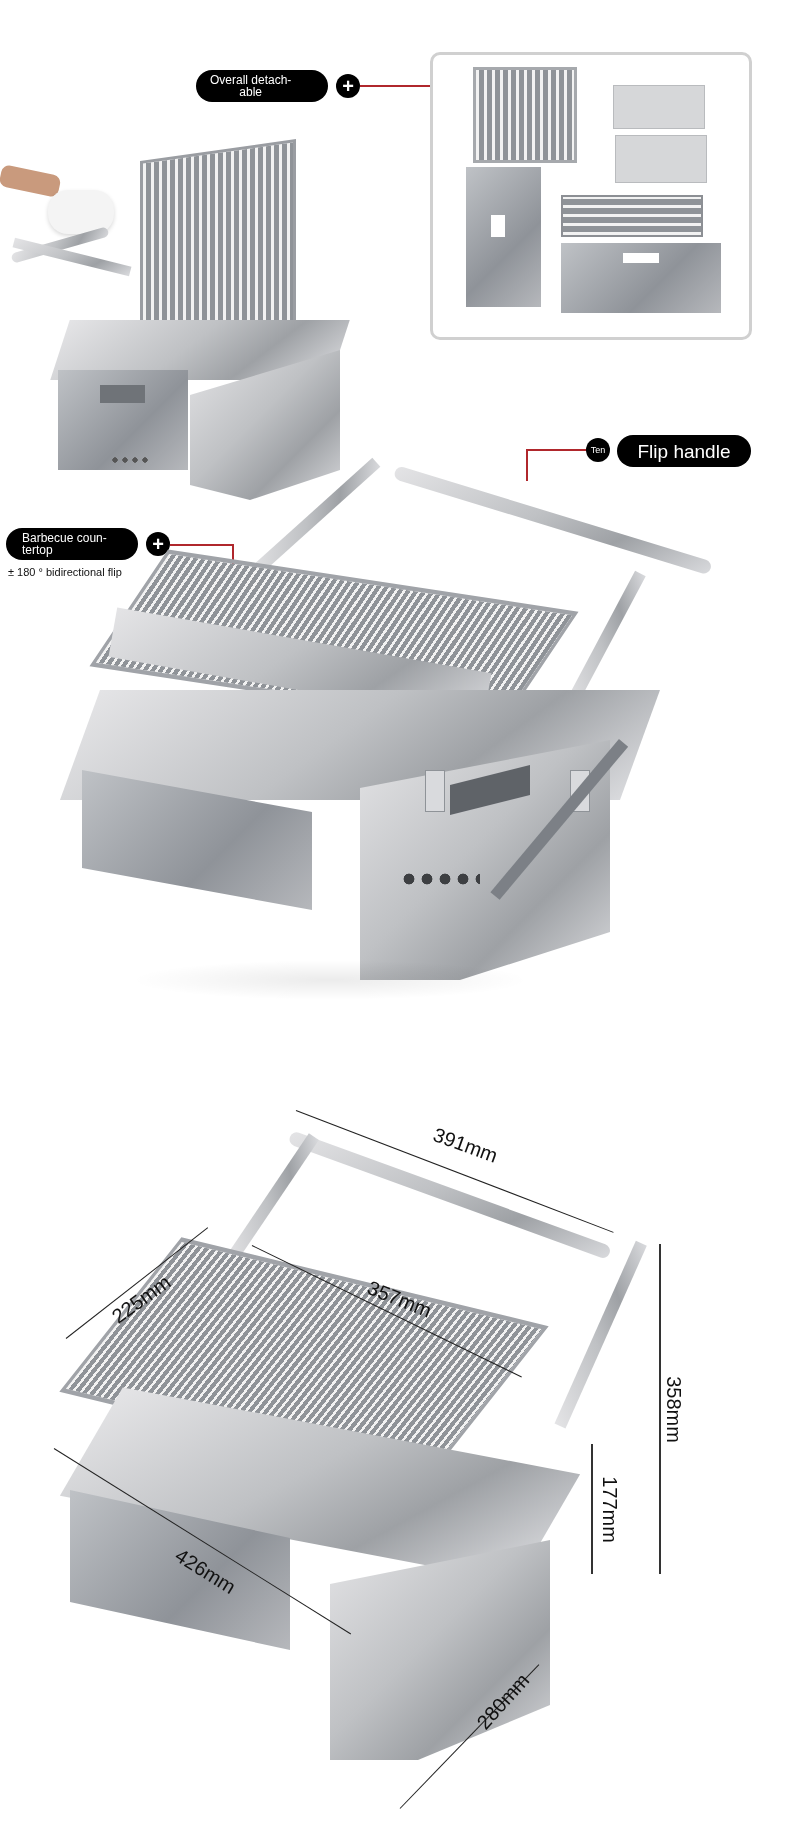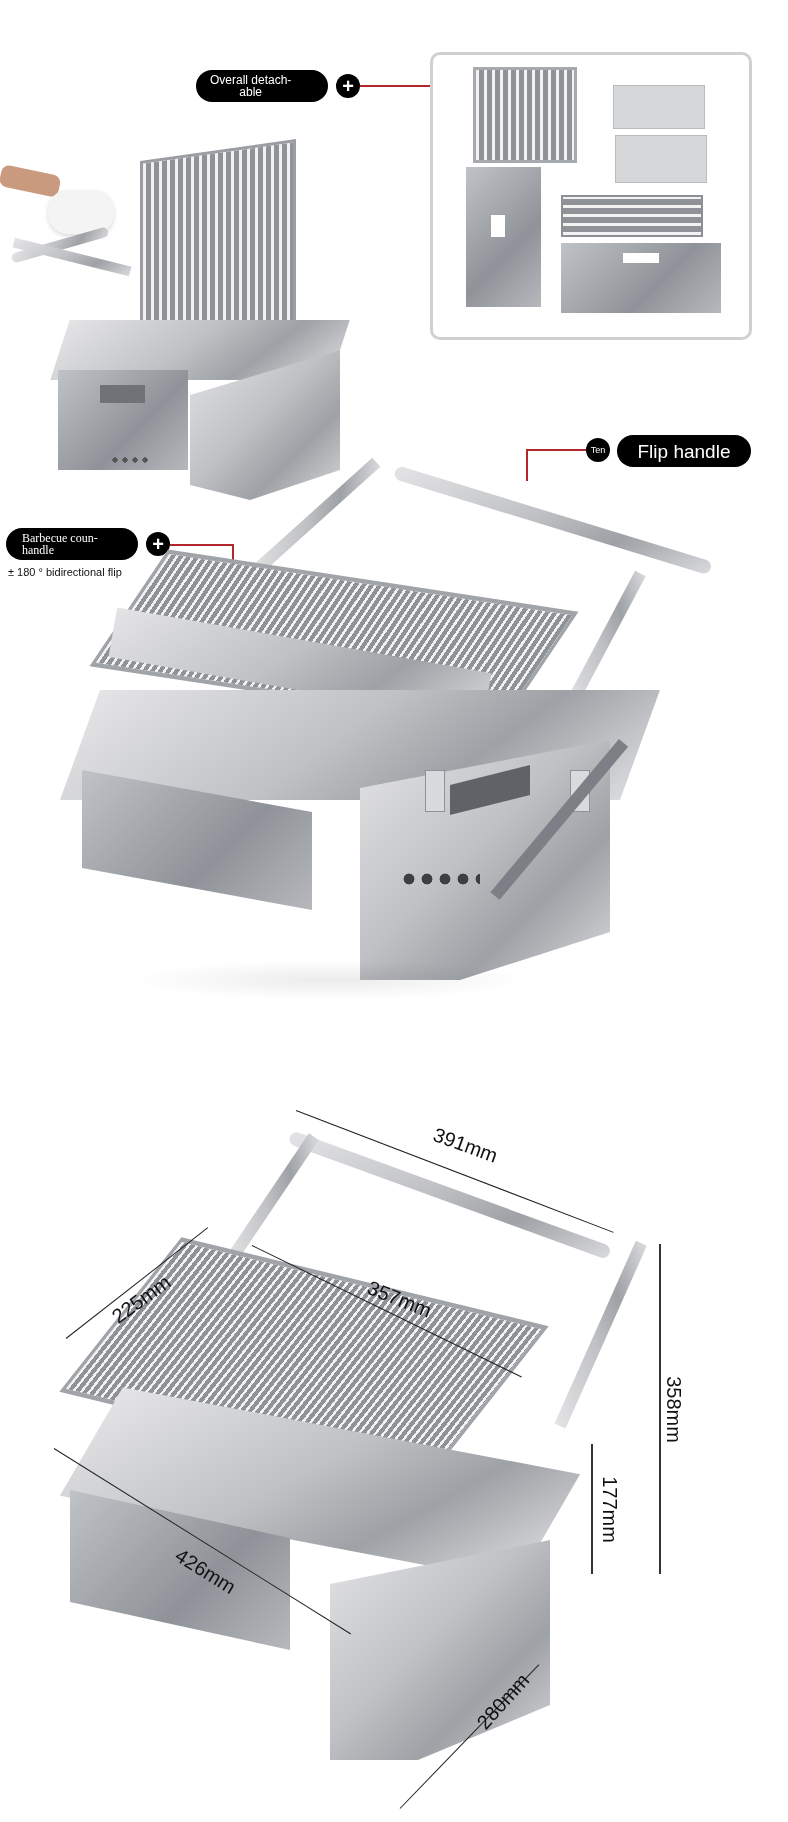--- a/index.html
+++ b/index.html
@@ -96,24 +96,24 @@
   </div>
 </div>
 
 <div>
 
   <div class="redline" style="left:526px;top:449px;width:2px;height:32px;"></div>
   <div class="redline" style="left:526px;top:449px;width:62px;height:2px;"></div>
   <div class="plus" style="left:586px;top:438px;width:24px;height:24px;font-size:9px;font-weight:normal;">Ten</div>
   <div class="pill" style="left:617px;top:435px;width:134px;height:32px;justify-content:center;font-size:19px;">Flip handle</div>
 
-  <div class="pill" style="left:6px;top:528px;width:132px;height:32px;padding-left:16px;box-sizing:border-box;font-size:12px;font-family:Liberation Serif, serif;">
+  <div class="pill" style="left:6px;top:528px;width:132px;height:32px;padding-left:16px;box-sizing:border-box;font-size:12px;">
     <div>
       <div>Barbecue coun-</div>
-      <div>handle</div>
+      <div>tertop</div>
     </div>
   </div>
   <div class="plus" style="left:146px;top:532px;">+</div>
   <div class="redline" style="left:170px;top:544px;width:64px;height:2px;"></div>
   <div class="redline" style="left:232px;top:544px;width:2px;height:36px;"></div>
   <div class="abs" style="left:8px;top:566px;font-size:11px;color:#111;">± 180 ° bidirectional flip</div>
 
   <div class="abs" style="left:70px;top:440px;width:660px;height:640px;">
 
     <div class="abs metal" style="left:325px;top:25px;width:330px;height:14px;border-radius:7px;transform:rotate(17deg);transform-origin:left center;"></div>

